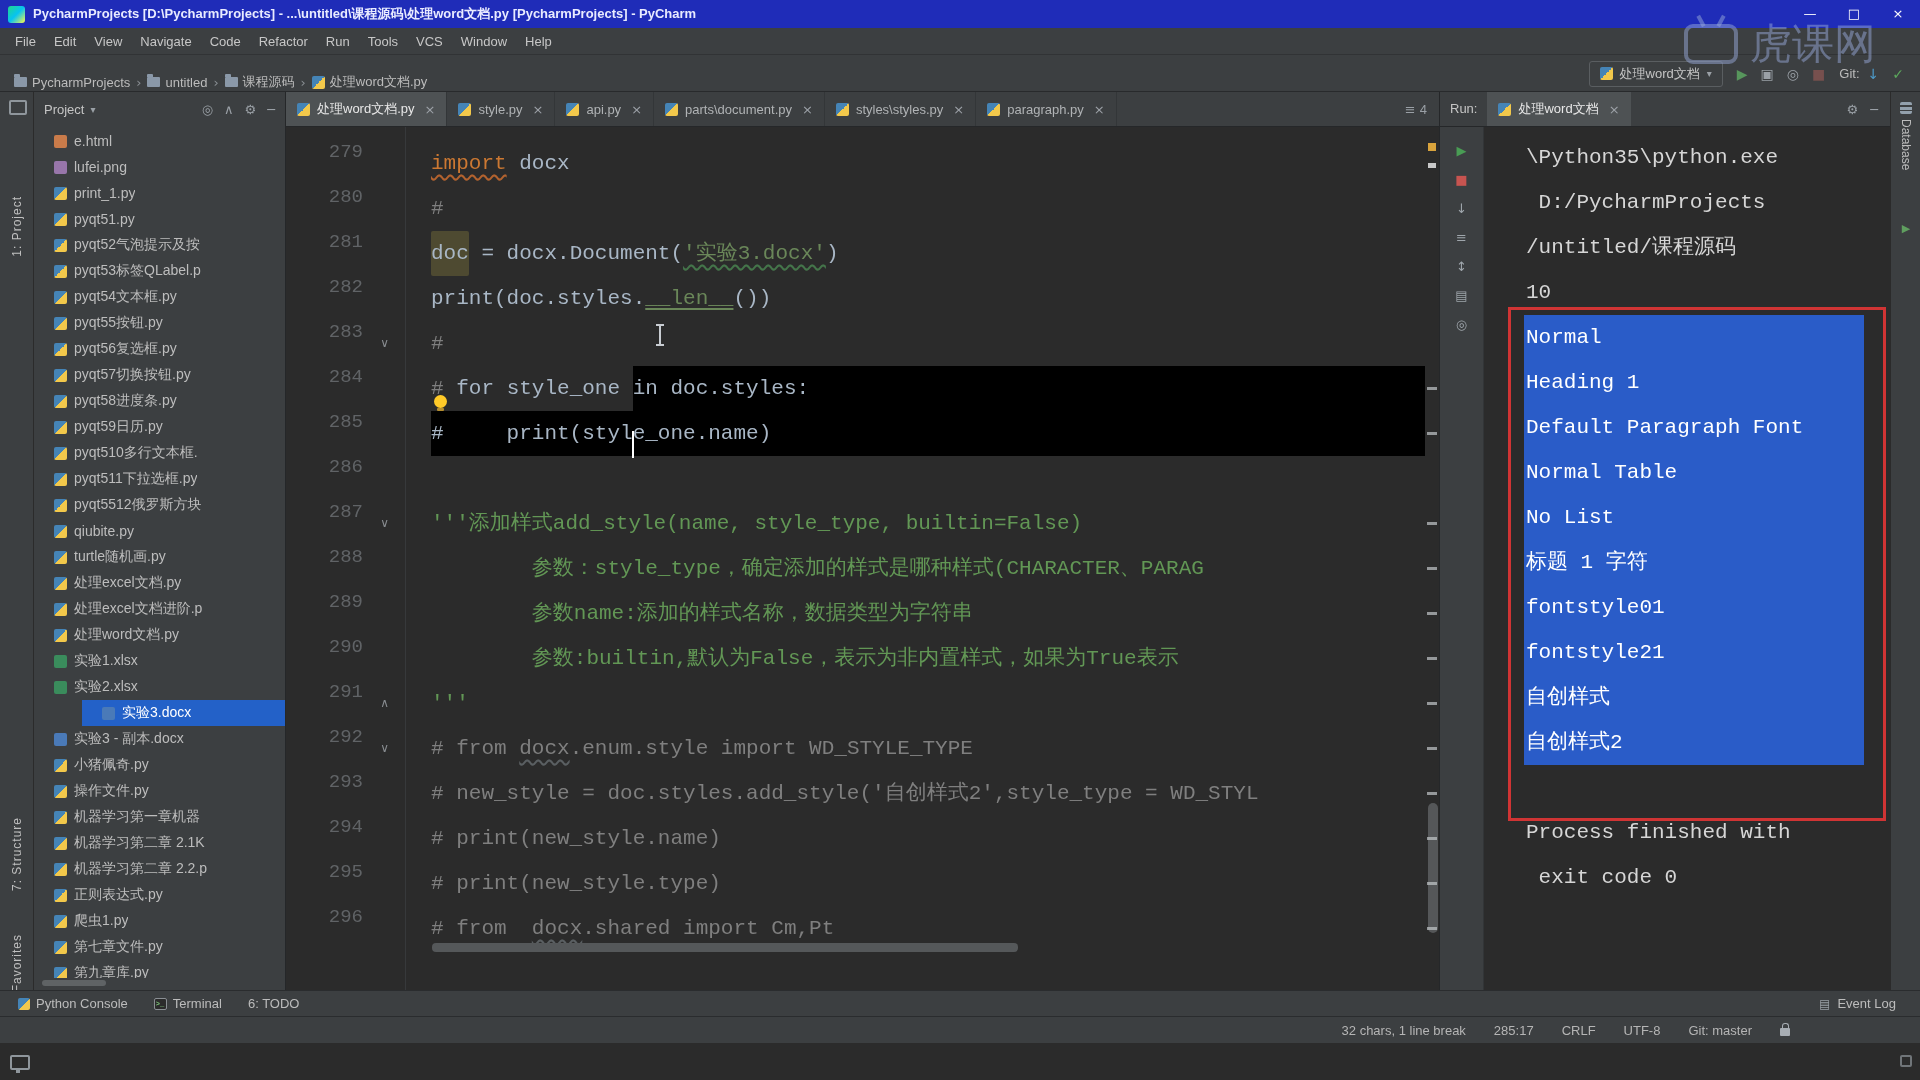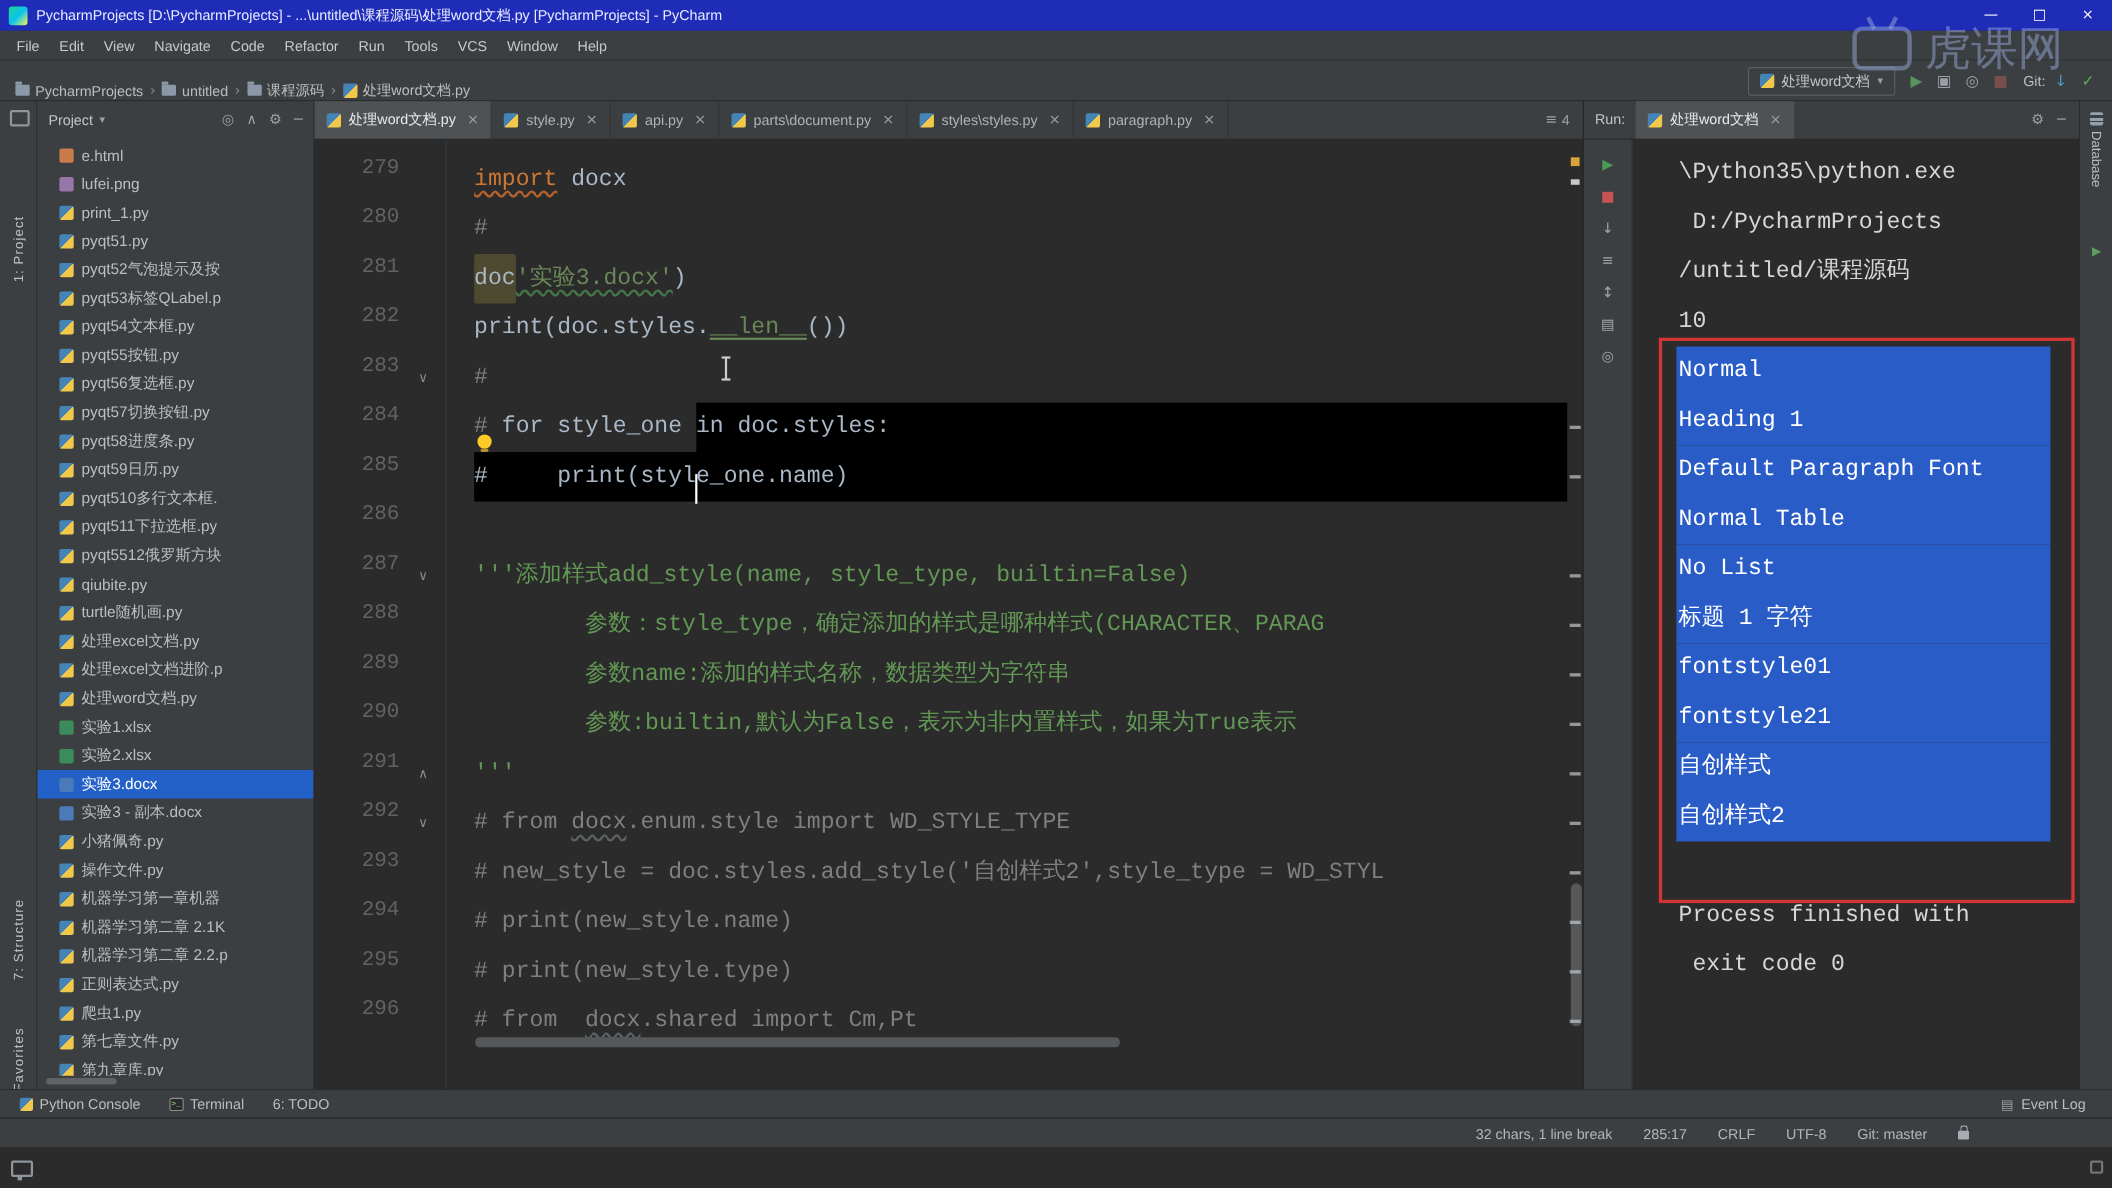--- a/index.html
+++ b/index.html
@@ -4,21 +4,21 @@
 <style>
   html,body{margin:0;padding:0;background:#17181a;}
   #app{position:relative;width:1920px;height:1080px;background:#2b2b2b;overflow:hidden;
        font-family:"Liberation Sans",sans-serif;color:#bbb;}
 
   
   #titlebar{position:absolute;left:0;top:0;width:1920px;height:28px;background:#1f2cb8;
             display:flex;align-items:center;padding-left:8px;box-sizing:border-box;}
   .logo{width:17px;height:17px;border-radius:3px;flex:none;margin-right:8px;
         background:linear-gradient(135deg,#21d789 0%,#07c3f2 50%,#fcf84a 100%);}
-  .title{font-size:13px;color:#e8ebff;white-space:nowrap;overflow:hidden;flex:1;}
+  .title{font-size:13px;color:#e8ebff;white-space:nowrap;overflow:hidden;flex:1;font-weight:bold;}
   .winbtns{display:flex;flex:none;}
   .winbtn{width:44px;height:28px;line-height:28px;text-align:center;color:#fff;font-size:13px;
           font-family:"DejaVu Sans",sans-serif;}
 
   
   #menubar{position:absolute;left:0;top:28px;width:1920px;height:27px;background:#3c3f41;
            display:flex;align-items:center;padding-left:6px;box-sizing:border-box;
            border-bottom:1px solid #313335;}
   .menu-item{padding:0 9px;font-size:13px;color:#c7c7c7;line-height:27px;}
 
@@ -58,21 +58,21 @@
 
   
   #project{position:absolute;left:34px;top:92px;width:252px;height:898px;background:#3c3f41;
            border-right:1px solid #252729;box-sizing:border-box;}
   .phead{height:34px;display:flex;align-items:center;gap:6px;padding:0 10px;font-size:13px;color:#c5c5c5;}
   .phicons{margin-left:auto;display:flex;gap:11px;}
   .phicon{color:#9aa0a6;font-size:13px;font-family:"DejaVu Sans",sans-serif;}
   .ptree{position:absolute;top:36px;left:0;right:0;bottom:12px;overflow:hidden;}
   .tree-item{height:26px;display:flex;align-items:center;gap:7px;padding-left:20px;font-size:14px;
              color:#bdbdbd;white-space:nowrap;}
-  .tree-item.sel{background:#2361c8;color:#fff;}
+  .tree-item.sel{background:#2361c8;color:#fff;margin-left:48px;}
   .fname{overflow:hidden;}
   .fi{width:13px;height:13px;border-radius:2px;display:inline-block;flex:none;}
   .fi.py{background:linear-gradient(135deg,#4584b6 50%,#f2c84b 50%);}
   .fi.docx{background:#4a7ab8;}
   .fi.xlsx{background:#3a8c5c;}
   .fi.img{background:#9876aa;}
   .fi.html{background:#c97b4a;}
   .pscroll{position:absolute;bottom:4px;left:8px;width:64px;height:6px;background:#5f6365;border-radius:3px;}
 
   
@@ -469,21 +469,21 @@
           <div class="gut-line"><span class="gut-num">291</span><span class="fold">∧</span></div>
           <div class="gut-line"><span class="gut-num">292</span><span class="fold">∨</span></div>
           <div class="gut-line"><span class="gut-num">293</span></div>
           <div class="gut-line"><span class="gut-num">294</span></div>
           <div class="gut-line"><span class="gut-num">295</span></div>
           <div class="gut-line"><span class="gut-num">296</span></div>
         </div>
       <div class="code">
           <div class="code-line"><span class="kw wavy-o">import</span><span class="pl"> docx</span></div>
           <div class="code-line"><span class="cm">#</span></div>
-          <div class="code-line"><span class="pl hl">doc</span><span class="st wavy-g">'实验3.docx'</span><span class="pl">)</span></div>
+          <div class="code-line"><span class="pl hl">doc</span><span class="pl"> = docx.Document(</span><span class="st wavy-g">'实验3.docx'</span><span class="pl">)</span></div>
           <div class="code-line"><span class="pl">print</span><span class="pl">(doc.styles.</span><span class="dn">__len__</span><span class="pl">())</span></div>
           <div class="code-line"><span class="cm">#</span></div>
           <div class="code-line"><span class="cm"># </span><span class="pl">for style_one </span><span class="selfill"><span class="pl">in doc.styles:</span></span></div>
           <div class="code-line"><span class="selfill"><span class="pl">#     print(styl</span><span class="pl caretseg">e_one.name)</span></span></div>
           <div class="code-line"></div>
           <div class="code-line"><span class="ds">'''添加样式add_style(name, style_type, builtin=False)</span></div>
           <div class="code-line"><span class="ds">        参数：style_type，确定添加的样式是哪种样式(CHARACTER、PARAG</span></div>
           <div class="code-line"><span class="ds">        参数name:添加的样式名称，数据类型为字符串</span></div>
           <div class="code-line"><span class="ds">        参数:builtin,默认为False，表示为非内置样式，如果为True表示</span></div>
           <div class="code-line"><span class="ds">'''</span></div>

